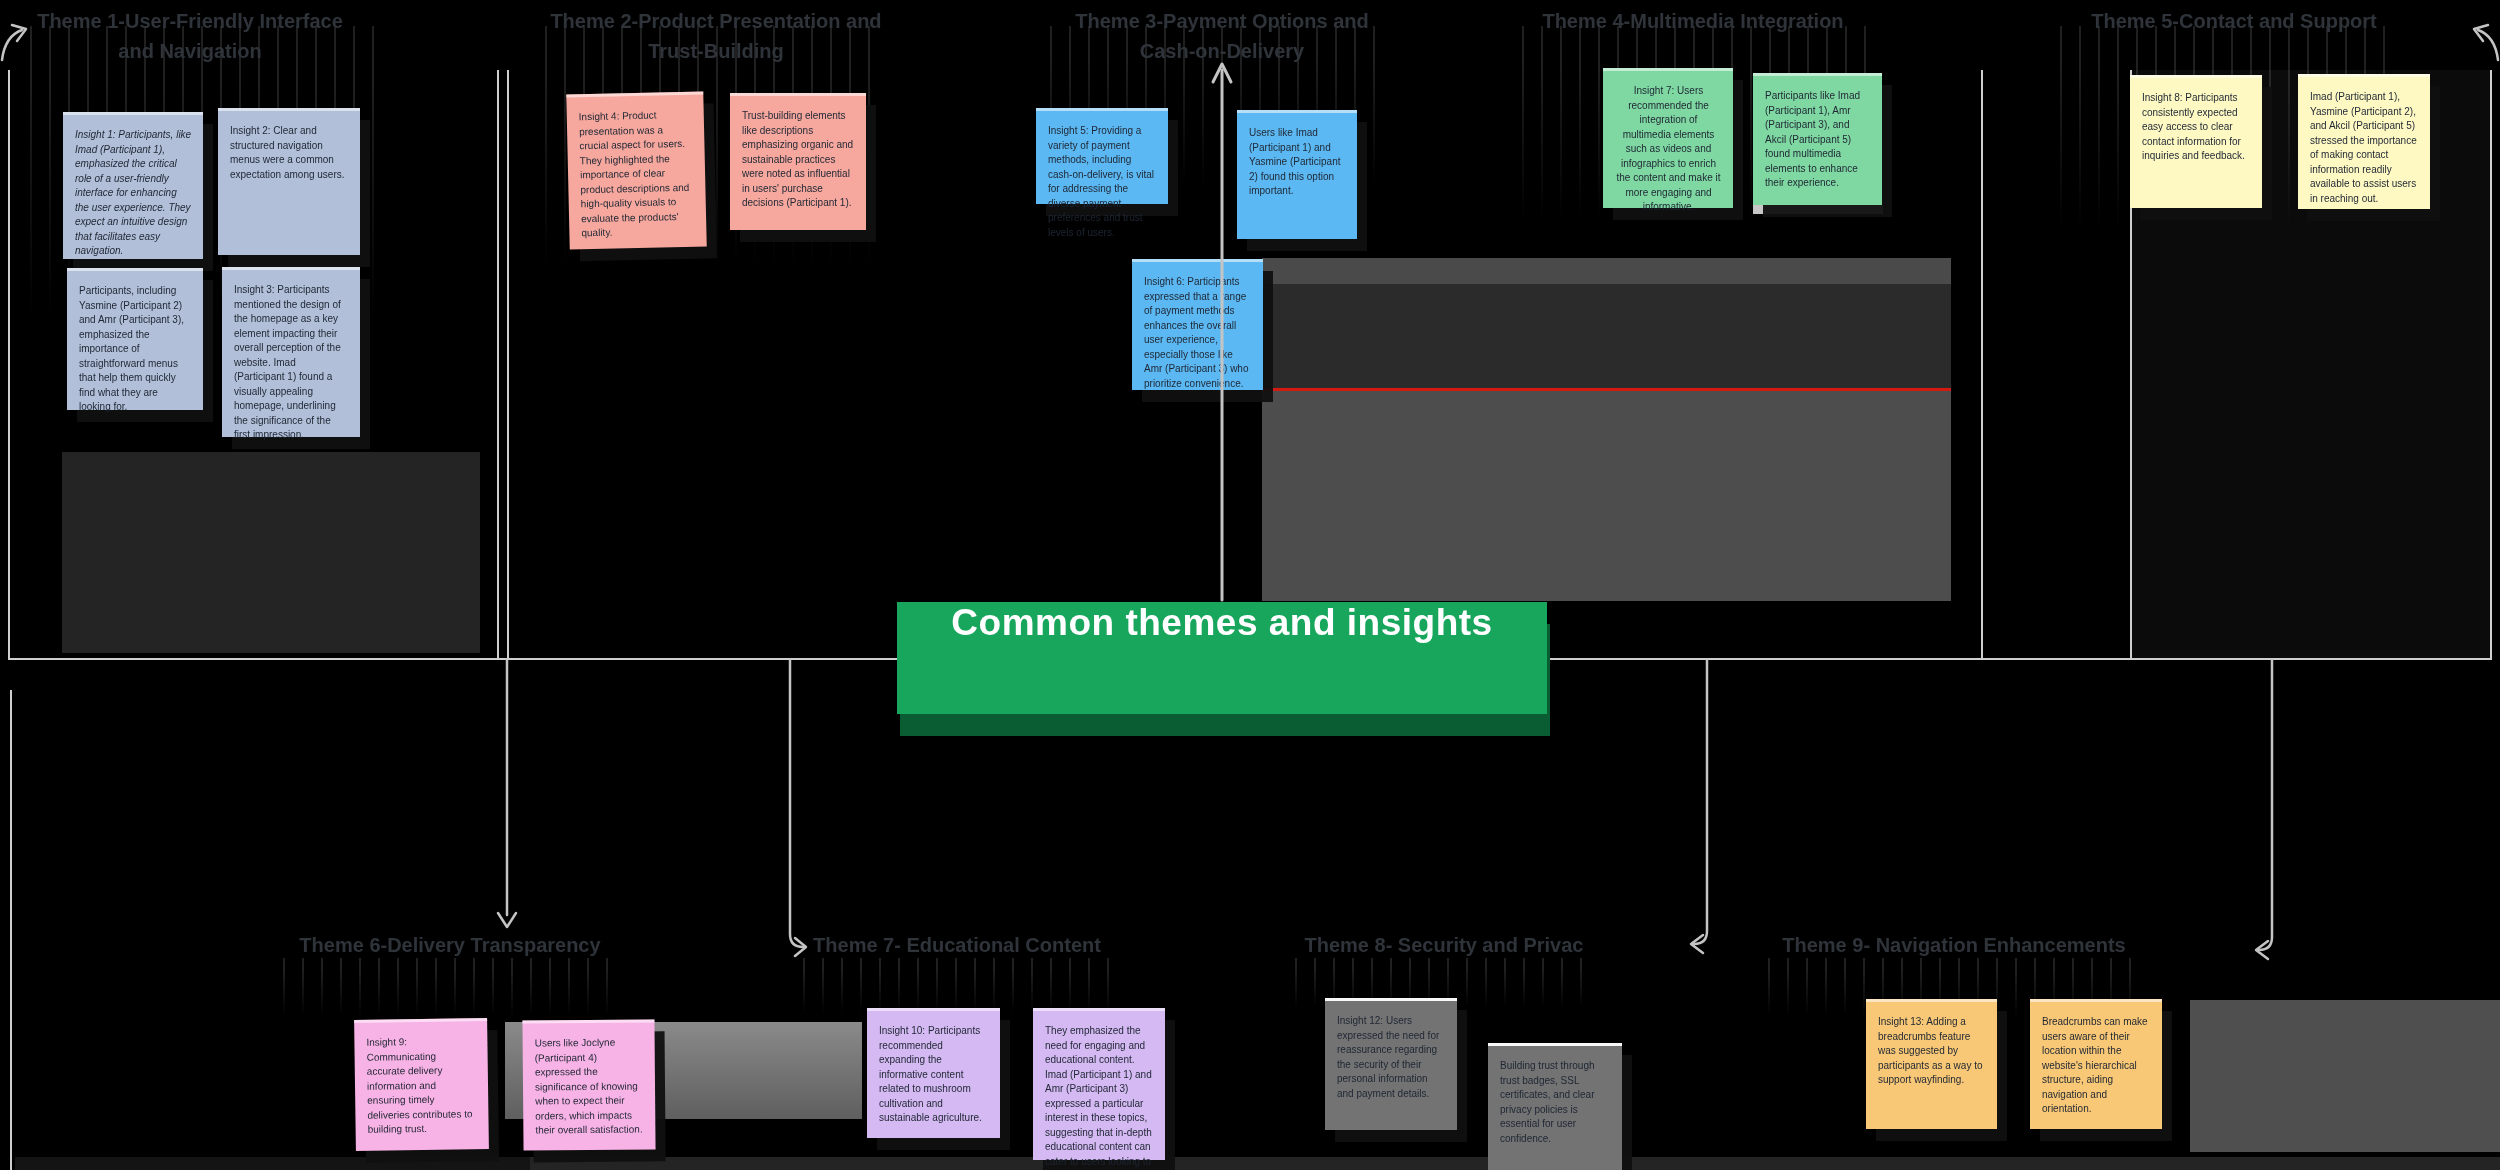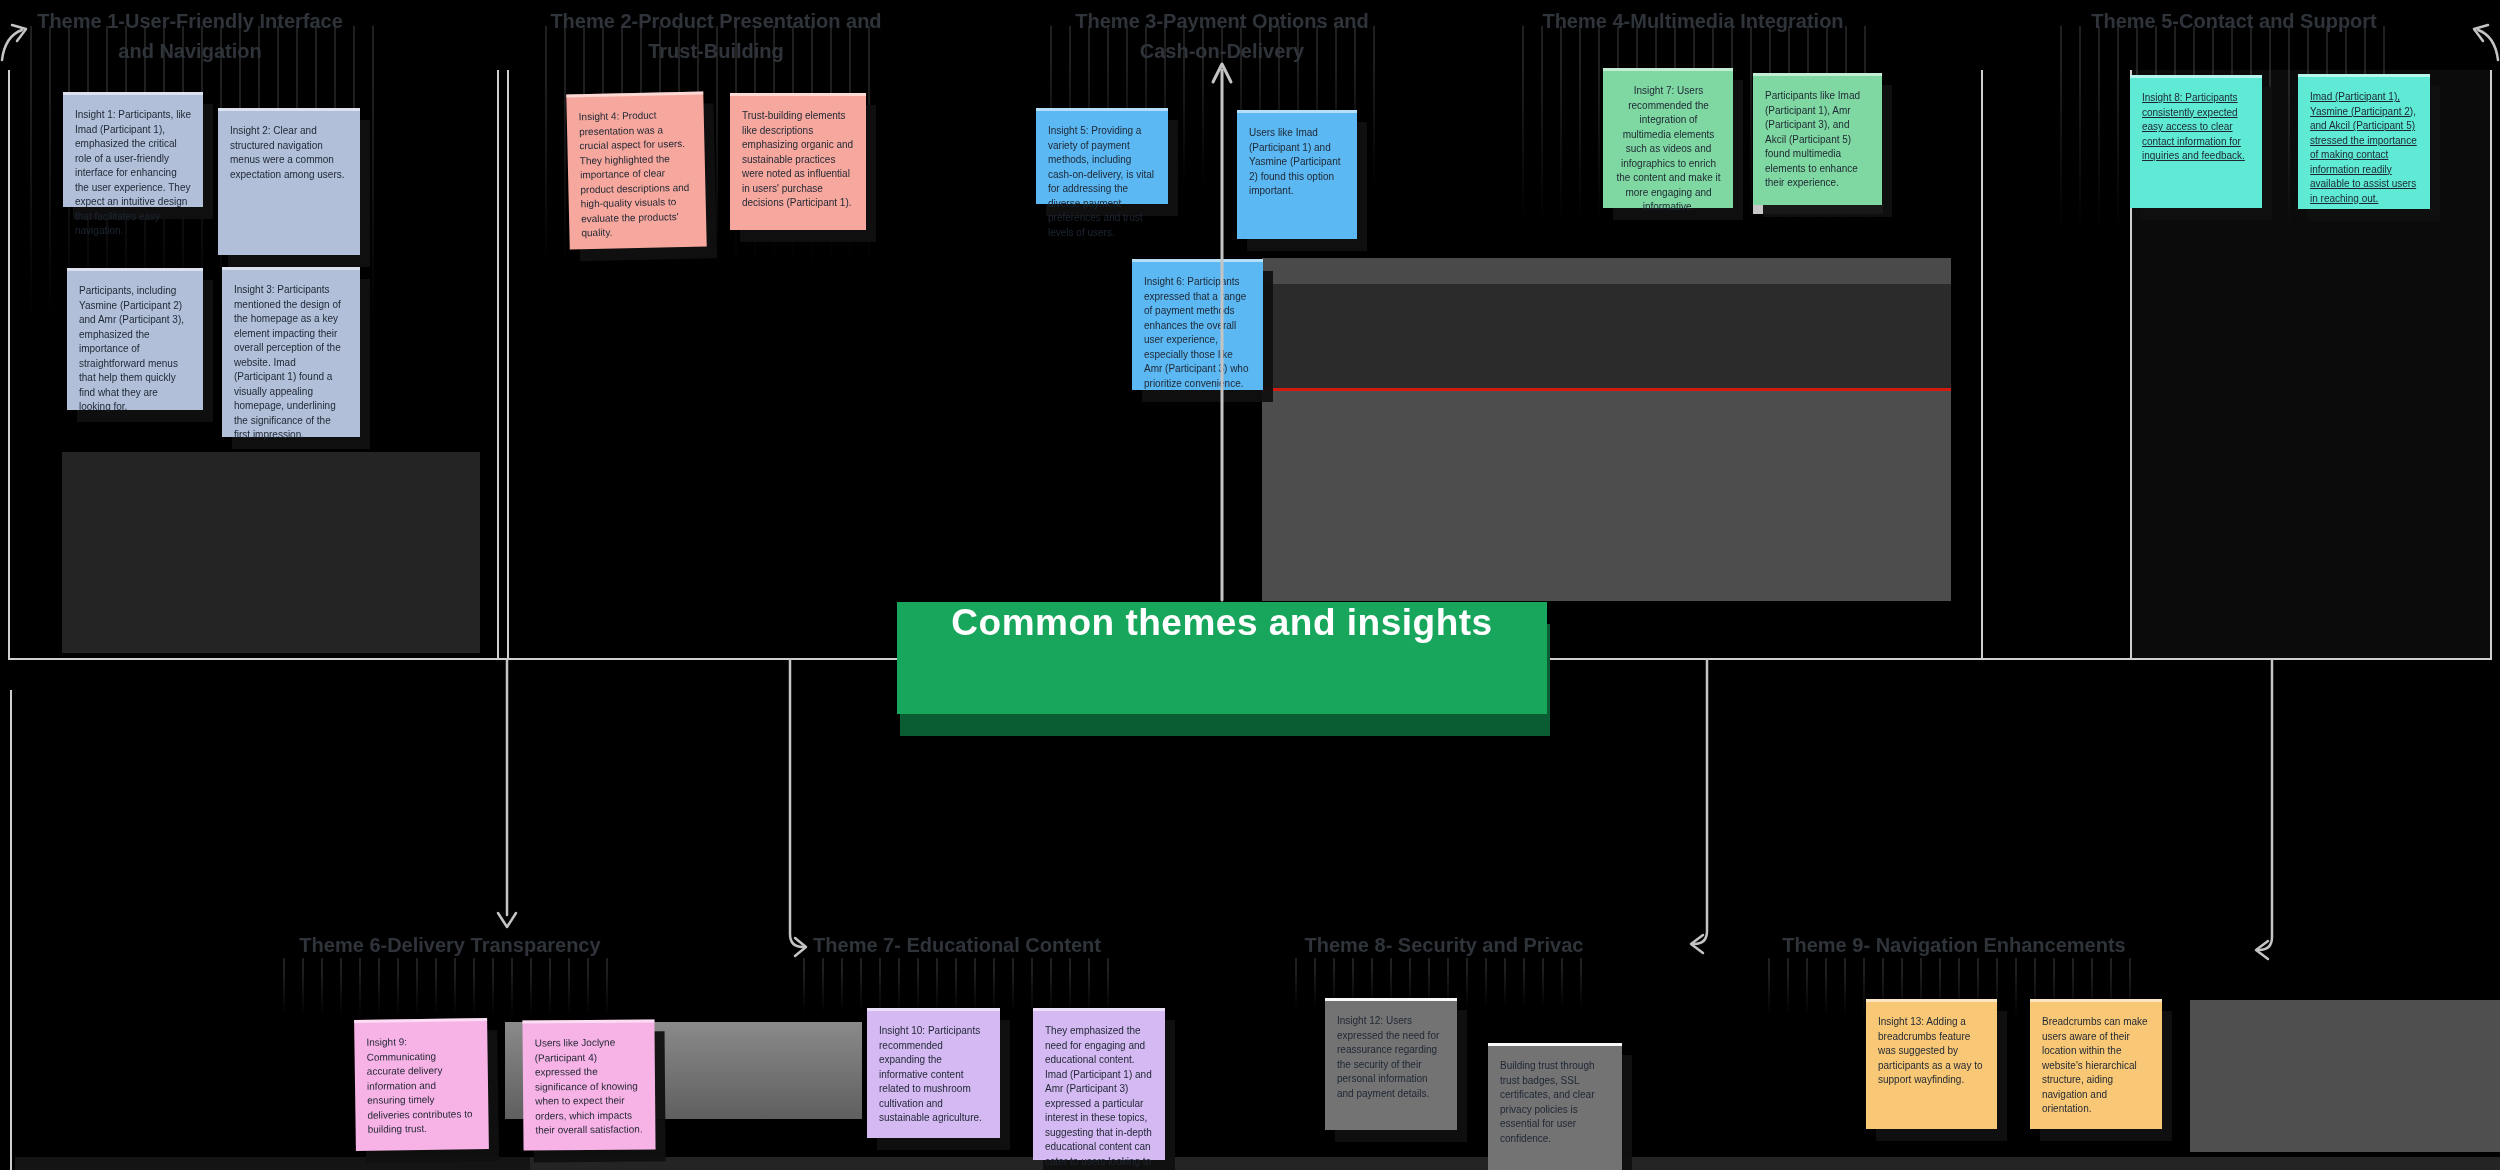--- a/index.html
+++ b/index.html
@@ -17,21 +17,21 @@
       -webkit-mask-image:linear-gradient(#fff 20%,transparent);
       mask-image:linear-gradient(#fff 20%,transparent);}
   
   .shape{position:absolute;}
   
   .note{position:absolute;box-sizing:border-box;padding:13px 11px 10px 12px;
         font-size:10px;line-height:1.45;color:#1e2633;
         border-top:3px solid rgba(255,255,255,0.55);
         box-shadow:10px 12px 0 rgba(16,16,16,0.95);}
   .c-t1{background:#b1bfd8;} .c-t2{background:#f6a89e;} .c-t3{background:#5cb8f2;}
-  .c-t4{background:#7fd8a2;} .c-t5{background:#5eead4;text-decoration:underline;} .c-t6{background:#f8b3e6;}
+  .c-t4{background:#7fd8a2;} .c-t5{background:#fef9c3;} .c-t6{background:#f8b3e6;}
   .c-t7{background:#d4b9f2;} .c-t8{background:#737373;border-top-color:rgba(255,255,255,0.95);}
   .c-t9{background:#f9c876;}
   
   #center-box{position:absolute;left:897px;top:602px;width:650px;height:112px;background:#17a65c;
               display:flex;align-items:flex-start;justify-content:center;
               box-shadow:3px 22px 0 #0a5c33;}
   #center-box span{color:#fff;font-weight:bold;font-size:37px;letter-spacing:0.5px;}
   
   #connectors{position:absolute;left:0;top:0;z-index:7;pointer-events:none;}
   .z1{z-index:1}.z2{z-index:2}.z3{z-index:3}.z4{z-index:4}.z5{z-index:5}.z6{z-index:6}
@@ -78,21 +78,21 @@
 Trust-Building</div>
   <div class="sec-title z4" style="left:1042px;top:6px;width:360px;">Theme  3-Payment Options and
 Cash-on-Delivery</div>
   <div class="sec-title z4" style="left:1513px;top:6px;width:360px;">Theme  4-Multimedia Integration</div>
   <div class="sec-title z4" style="left:2054px;top:6px;width:360px;">Theme 5-Contact and Support</div>
   <div class="sec-title z4" style="left:270px;top:930px;width:360px;">Theme  6-Delivery Transparency</div>
   <div class="sec-title z4" style="left:777px;top:930px;width:360px;">Theme 7- Educational Content</div>
   <div class="sec-title z4" style="left:1264px;top:930px;width:360px;">Theme 8- Security and Privac</div>
   <div class="sec-title z4" style="left:1774px;top:930px;width:360px;">Theme  9-  Navigation Enhancements</div>
 
-  <div class="note c-t1 z5" style="left:63px;top:92px;width:140px;height:115px;">Insight 1: Participants, like Imad (Participant 1), emphasized the critical role of a user-friendly interface for enhancing the user experience. They expect an intuitive design that facilitates easy navigation.</div>
+  <div class="note c-t1 z5" style="left:63px;top:112px;width:140px;height:147px;font-style:italic;">Insight 1: Participants, like Imad (Participant 1), emphasized the critical role of a user-friendly interface for enhancing the user experience. They expect an intuitive design that facilitates easy navigation.</div>
   <div class="note c-t1 z5" style="left:218px;top:108px;width:142px;height:147px;">Insight 2: Clear and structured navigation menus were a common expectation among users.</div>
   <div class="note c-t1 z5" style="left:67px;top:268px;width:136px;height:142px;">Participants, including Yasmine (Participant 2) and Amr (Participant 3), emphasized the importance of straightforward menus that help them quickly find what they are looking for.</div>
   <div class="note c-t1 z5" style="left:222px;top:267px;width:138px;height:170px;">Insight 3: Participants mentioned the design of the homepage as a key element impacting their overall perception of the website. Imad (Participant 1) found a visually appealing homepage, underlining the significance of the first impression.</div>
 
   <div class="note c-t2 z5" style="left:568px;top:93px;width:137px;height:155px;transform:rotate(-1.3deg);">Insight 4: Product presentation was a crucial aspect for users. They highlighted the importance of clear product descriptions and high-quality visuals to evaluate the products' quality.</div>
   <div class="note c-t2 z5" style="left:730px;top:93px;width:136px;height:137px;">Trust-building elements like descriptions emphasizing organic and sustainable practices were noted as influential in users' purchase decisions (Participant 1).</div>
 
   <div class="note c-t3 z5" style="left:1036px;top:108px;width:132px;height:96px;">Insight 5: Providing a variety of payment methods, including cash-on-delivery, is vital for addressing the diverse payment preferences and trust levels of users.</div>
   <div class="note c-t3 z5" style="left:1237px;top:110px;width:120px;height:129px;">Users like Imad (Participant 1) and Yasmine (Participant 2) found this option important.</div>
   <div class="note c-t3 z5" style="left:1132px;top:259px;width:131px;height:131px;">Insight 6: Participants expressed that a range of payment methods enhances the overall user experience, especially those like Amr (Participant 3) who prioritize convenience.</div>

